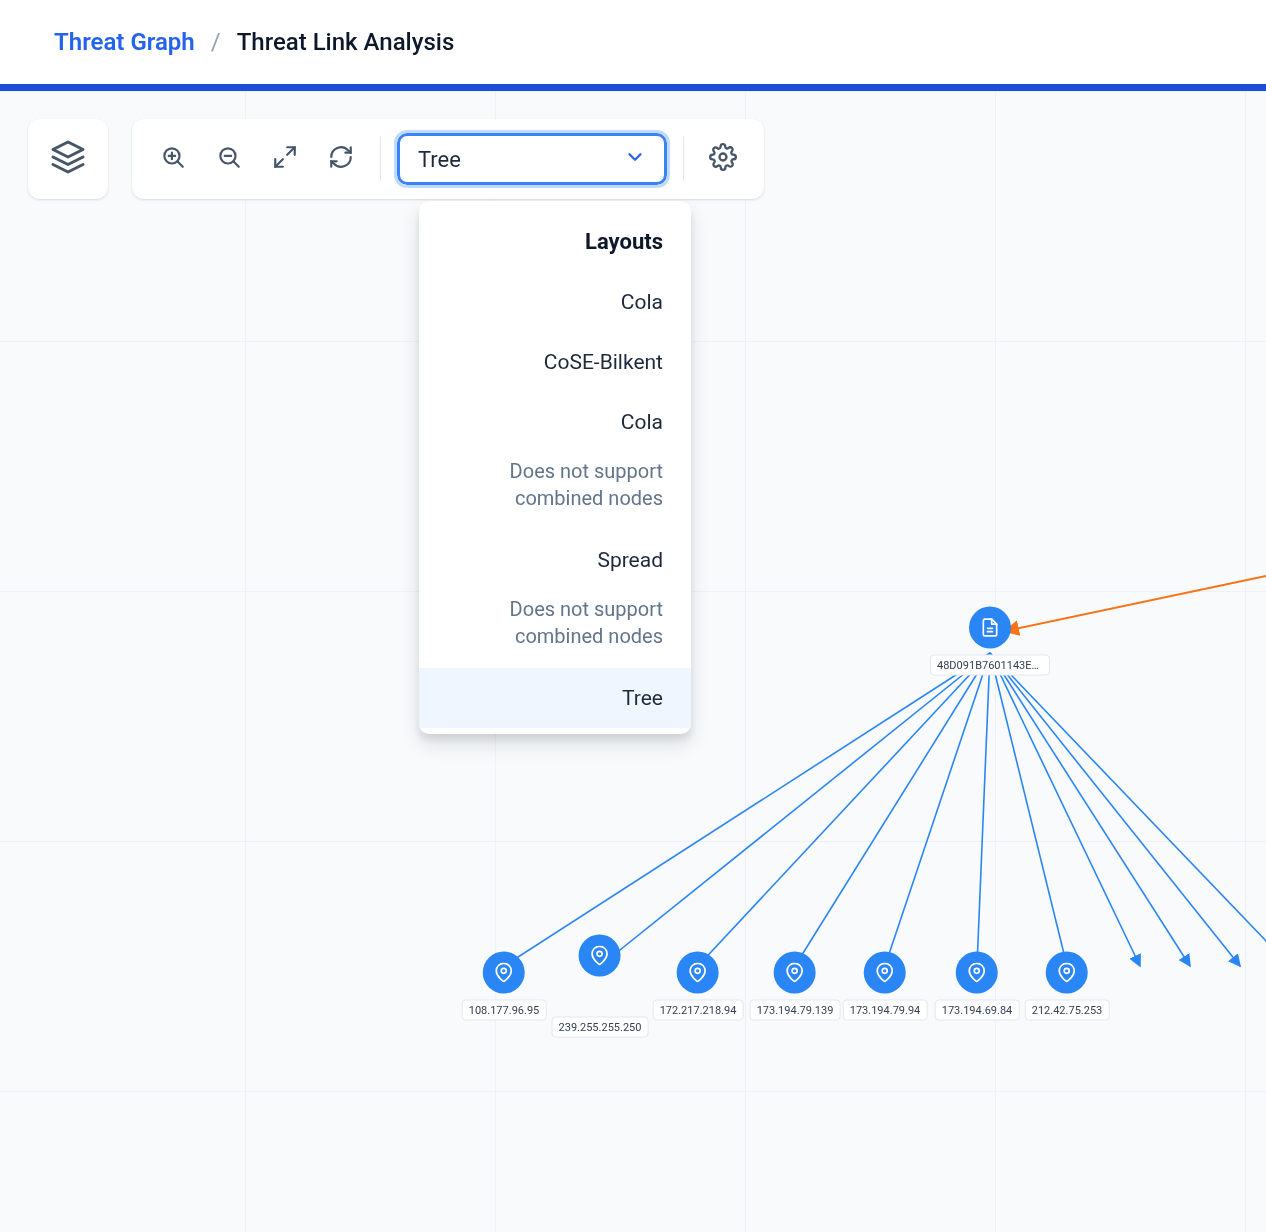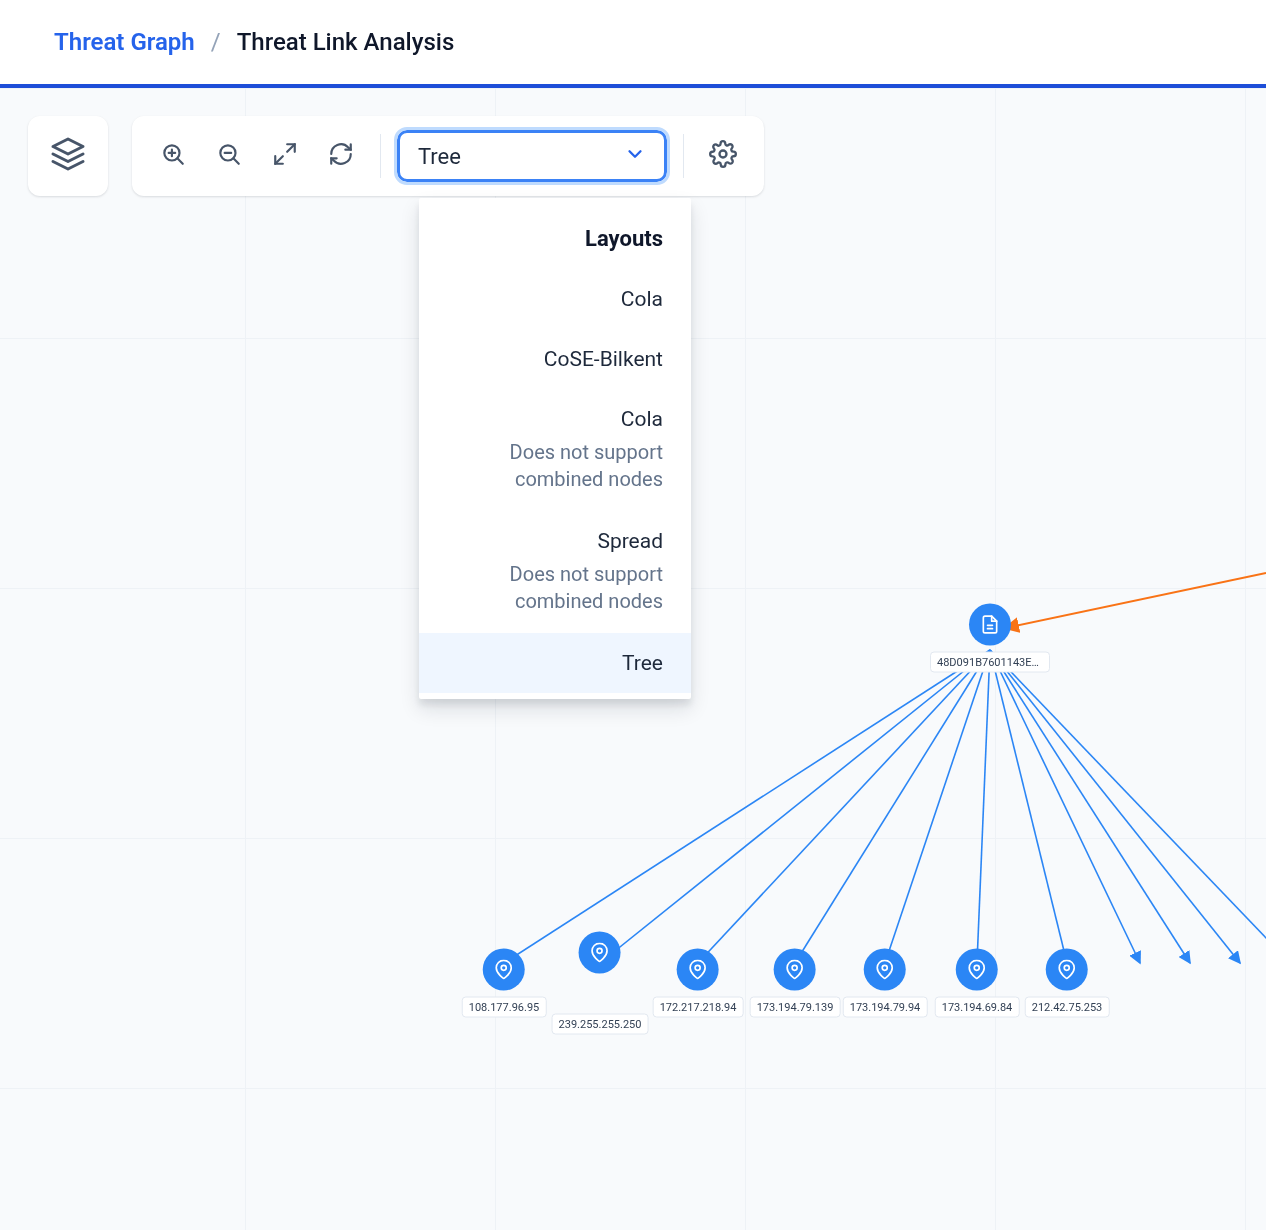--- a/index.html
+++ b/index.html
@@ -10,21 +10,21 @@
     height: 1232px;
     overflow: hidden;
     color: #1e293b;
   }
   .breadcrumb {
     padding: 28px 54px;
     font-size: 24px;
     display: flex;
     align-items: center;
     gap: 16px;
-    border-bottom: 4px solid #1d4ed8;
+    border-bottom: 7px solid #1d4ed8;
   }
   .breadcrumb a { color: #2563eb; font-weight: 600; text-decoration: none; }
   .breadcrumb .sep { color: #94a3b8; }
   .breadcrumb .current { color: #0f172a; font-weight: 500; }
   .canvas-area {
     position: relative;
     width: 100%;
     height: calc(100% - 90px);
     background-color: #f8fafc;
     background-image:
@@ -78,39 +78,39 @@
     cursor: pointer;
     background: #fff;
   }
   .layout-select .chev { color: #2563eb; }
   .dropdown {
     position: absolute;
     left: 419px;
     top: 110px;
     width: 272px;
     background: #fff;
-    border-radius: 2px;
+    border-radius: 10px;
     box-shadow: 0 10px 20px rgba(15,23,42,0.12), 0 6px 6px rgba(15,23,42,0.08);
     padding: 20px 0 6px 0;
     z-index: 20;
   }
   .dropdown .header {
     font-weight: 700;
     font-size: 22px;
     padding: 8px 28px 18px 28px;
     color: #0f172a;
   }
   .dropdown .item {
     padding: 18px 28px;
     font-size: 21px;
     color: #1e293b;
     cursor: pointer;
   }
   .dropdown .item .sub {
-    margin-top: 8px;
+    margin-top: 24px;
     font-size: 20px;
     color: #64748b;
     line-height: 1.35;
   }
   .dropdown .item.selected {
     background: #eff6ff;
   }
   
   .graph { position: absolute; left: 0; top: 0; width: 100%; height: 100%; pointer-events: none; }
   .node {

